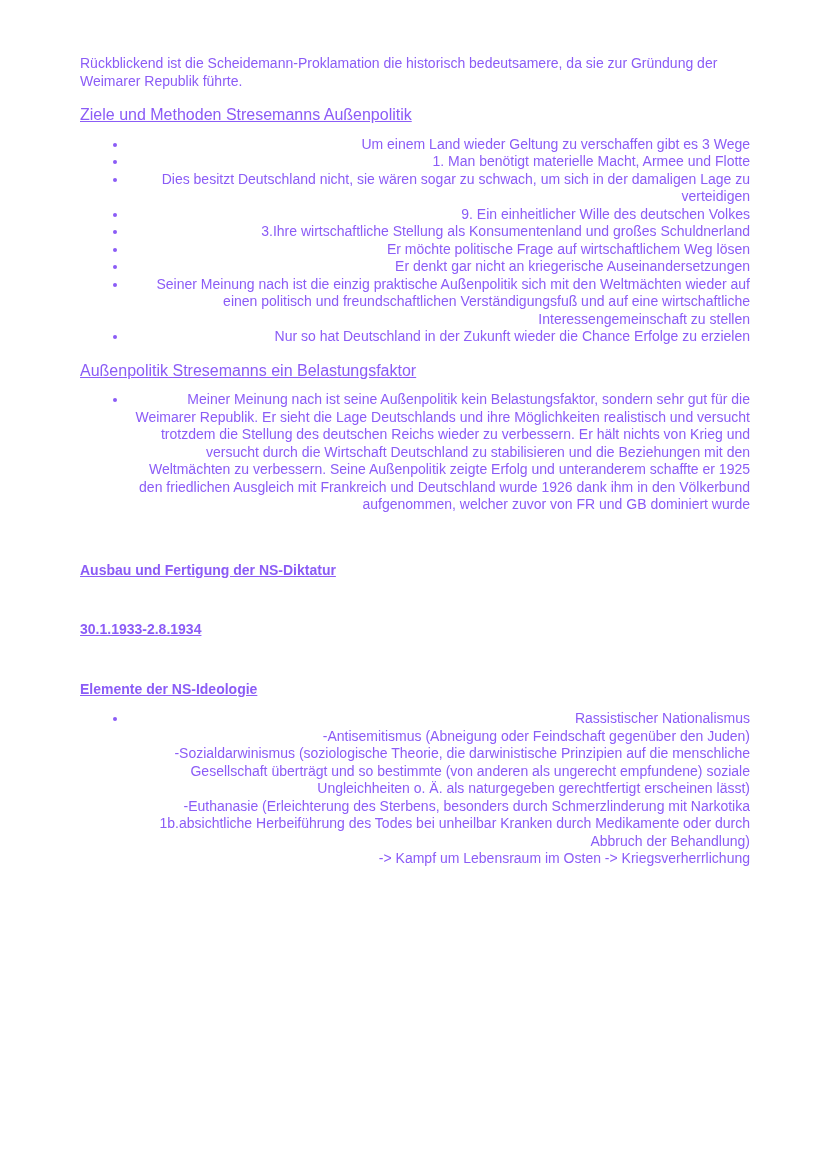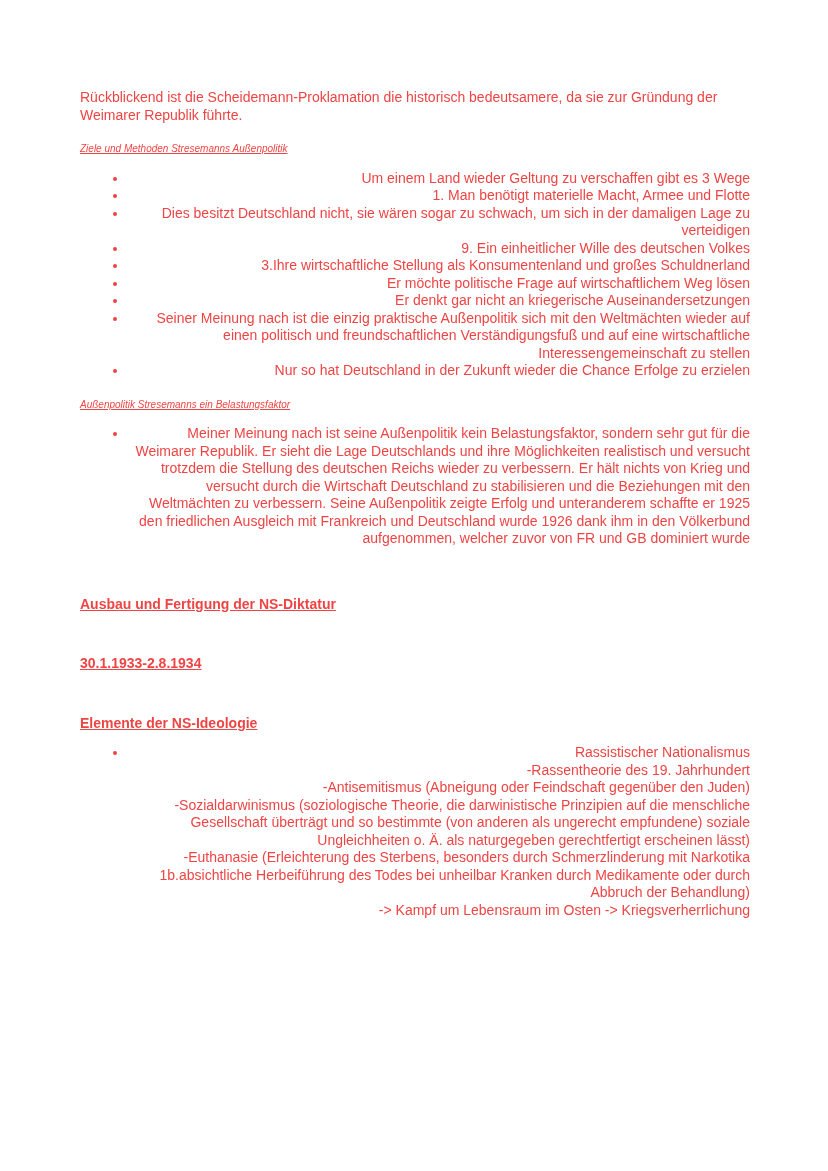--- a/index.html
+++ b/index.html
@@ -6,36 +6,35 @@
     margin: 0;
     padding: 0;
     background: #ffffff;
   }
   .page {
     position: relative;
     width: 828px;
     height: 1025px;
     box-sizing: border-box;
     background: #ffffff;
-    padding: 89px 78px 40px 80px;
+    padding: 55px 78px 40px 80px;
     font-family: "Liberation Sans", sans-serif;
     font-size: 14px;
     line-height: 17.5px;
-    color: #ef4444;
+    color: #8b5cf6;
     overflow: hidden;
   }
   .para {
     margin: 0 0 14px 0;
   }
   .h-plain {
-    font-size: 10px;
+    font-size: 16px;
     font-weight: normal;
     text-decoration: underline;
     margin: 16px 0 0 0;
-    font-style: italic;
   }
   .h-bold {
     font-size: 14px;
     font-weight: bold;
     text-decoration: underline;
     margin: 0;
   }
   .gap-xlarge { margin-top: 48px; }
   .gap-large  { margin-top: 42px; }
   .gap-medium { margin-top: 42px; }
@@ -87,21 +86,20 @@
 
   <h2 class="h-bold gap-large">
     <span class="hl">30.1.1933-2.8.1934</span>
   </h2>
 
   <h2 class="h-bold gap-medium">Elemente der NS-Ideologie</h2>
 
   <ul class="bullets">
     <li>
       <span class="line">Rassistischer Nationalismus</span>
-      <span class="line">-Rassentheorie des 19. Jahrhundert</span>
       <span class="line">-Antisemitismus (Abneigung oder Feindschaft gegenüber den Juden)</span>
       <span class="line">-Sozialdarwinismus (soziologische Theorie, die darwinistische Prinzipien auf die menschliche Gesellschaft überträgt und so bestimmte (von anderen als ungerecht empfundene) soziale Ungleichheiten o. Ä. als naturgegeben gerechtfertigt erscheinen lässt)</span>
       <span class="line">-Euthanasie (Erleichterung des Sterbens, besonders durch Schmerzlinderung mit Narkotika 1b.absichtliche Herbeiführung des Todes bei unheilbar Kranken durch Medikamente oder durch Abbruch der Behandlung)</span>
       <span class="line">-&gt; Kampf um Lebensraum im Osten -&gt; Kriegsverherrlichung</span>
     </li>
   </ul>
 
 </div>
 
 </body></html>

